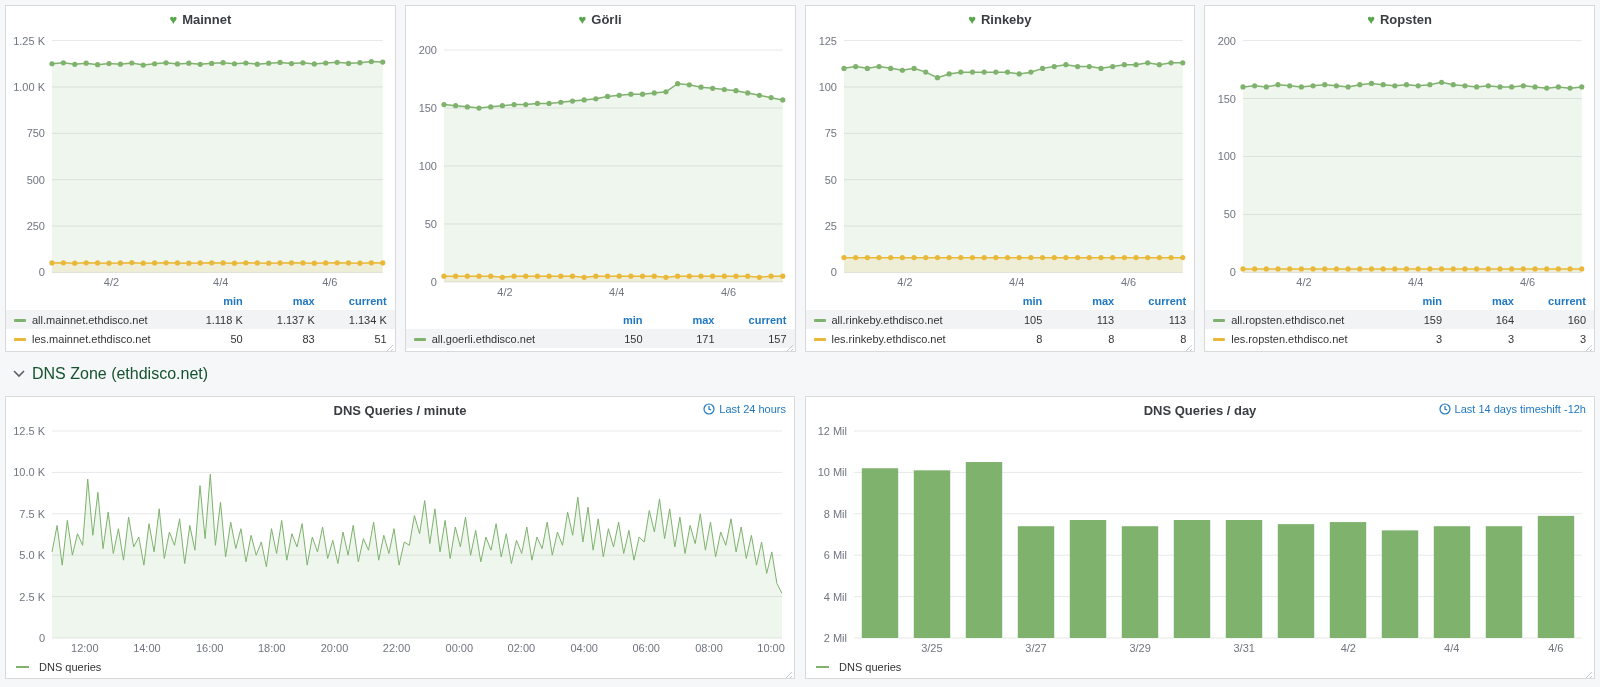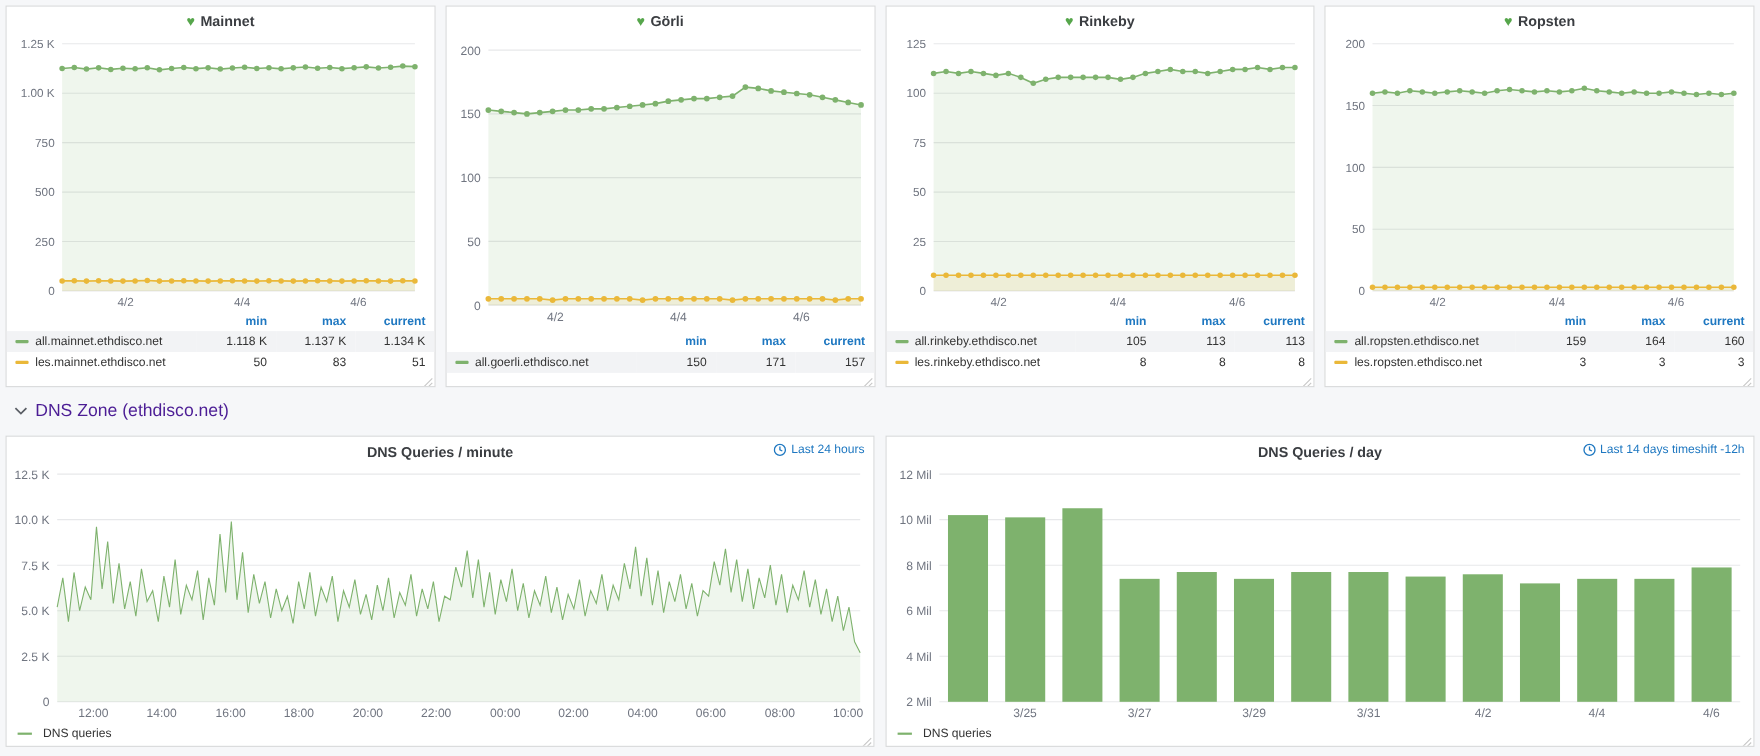--- a/index.html
+++ b/index.html
@@ -11,29 +11,29 @@
   .row-top .panel { flex:1; }
   .row-bottom { display:flex; gap:10px; height:283px; }
   .row-bottom .panel { flex:1; }
 
   .panel-title { height:26px; flex:0 0 26px; display:flex; align-items:center; justify-content:center; gap:5px; font-size:13px; font-weight:bold; color:#3a3d41; cursor:pointer; }
   .heart { color:#56a64b; font-size:13px; line-height:1; }
 
   .plot { flex:1; min-height:0; position:relative; }
   .plot svg { display:block; width:100%; height:100%; }
 
-  table.legend { width:100%; border-collapse:collapse; font-size:11px; color:#333; margin:0 0 12px 0; }
+  table.legend { width:100%; border-collapse:collapse; font-size:11px; color:#333; margin:0 0 3px 0; }
   table.legend th, table.legend td { padding:2px 8px; height:19px; white-space:nowrap; }
   table.legend th { color:#1f78c1; font-weight:bold; text-align:right; width:72px; }
   table.legend th.name-col, table.legend td.name-col { text-align:left; width:auto; }
   table.legend td { text-align:right; }
   table.legend tbody tr:nth-child(odd) { background:#f2f3f5; }
   .swatch { display:inline-block; width:12px; height:3px; border-radius:1px; vertical-align:middle; margin-right:6px; }
 
-  .section-row { height:32px; display:flex; align-items:center; gap:7px; padding-left:8px; color:#4c1d95; font-size:16px; font-weight:500; cursor:pointer; }
+  .section-row { height:32px; display:flex; align-items:center; gap:7px; padding-left:8px; color:#14532d; font-size:16px; font-weight:500; cursor:pointer; }
 
   .time-link { position:absolute; top:6px; right:8px; display:flex; align-items:center; gap:4px; color:#1f78c1; font-size:11px; cursor:pointer;justify-content:flex-end; }
   .panel-legend { flex:0 0 22px; display:flex; align-items:center; gap:10px; padding-left:10px; font-size:11px; color:#333; }
   .line-swatch { display:inline-block; width:13px; height:2px; }
 
   .resize-handle { position:absolute; right:1px; bottom:1px; width:10px; height:10px; cursor:nwse-resize; }
 </style>
 </head>
 <body>
 

